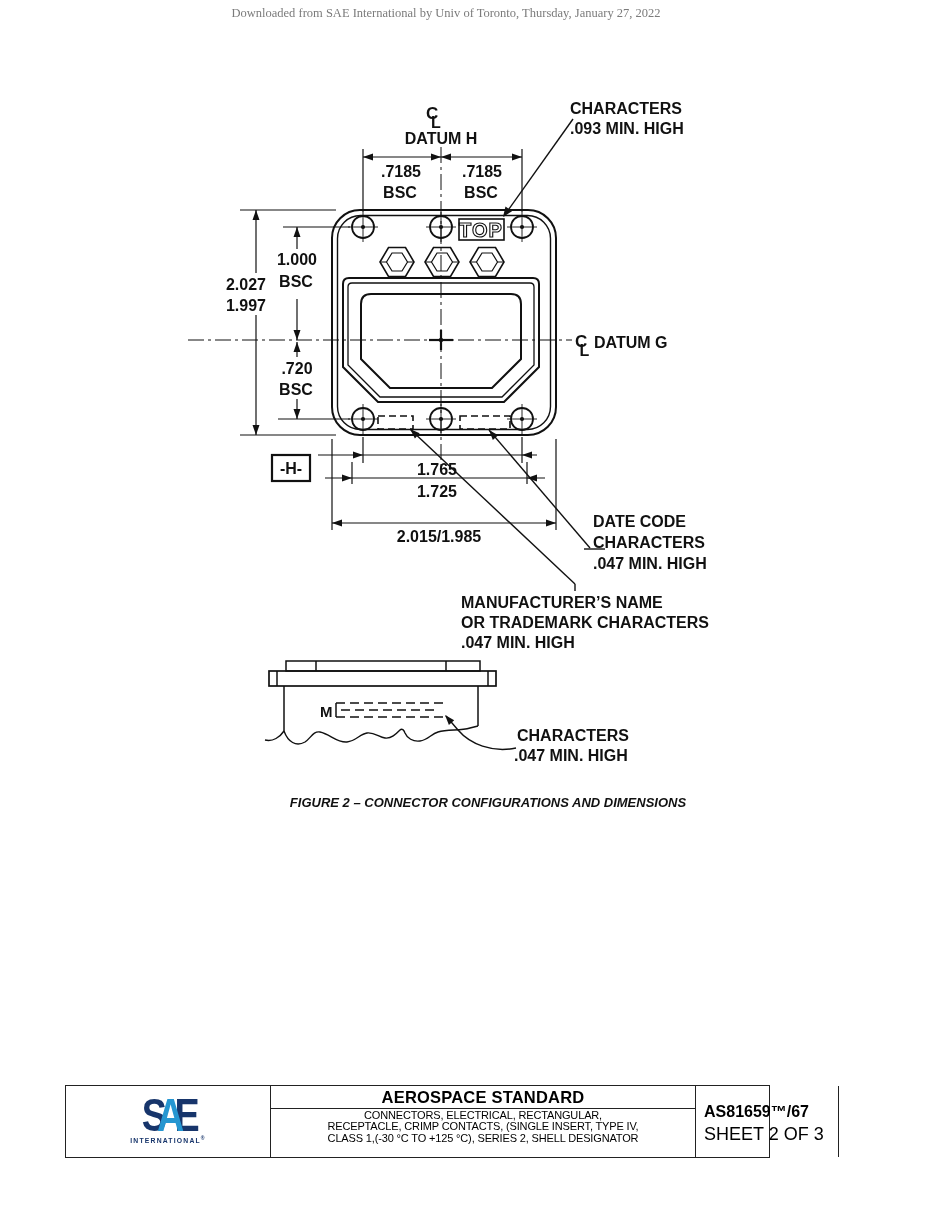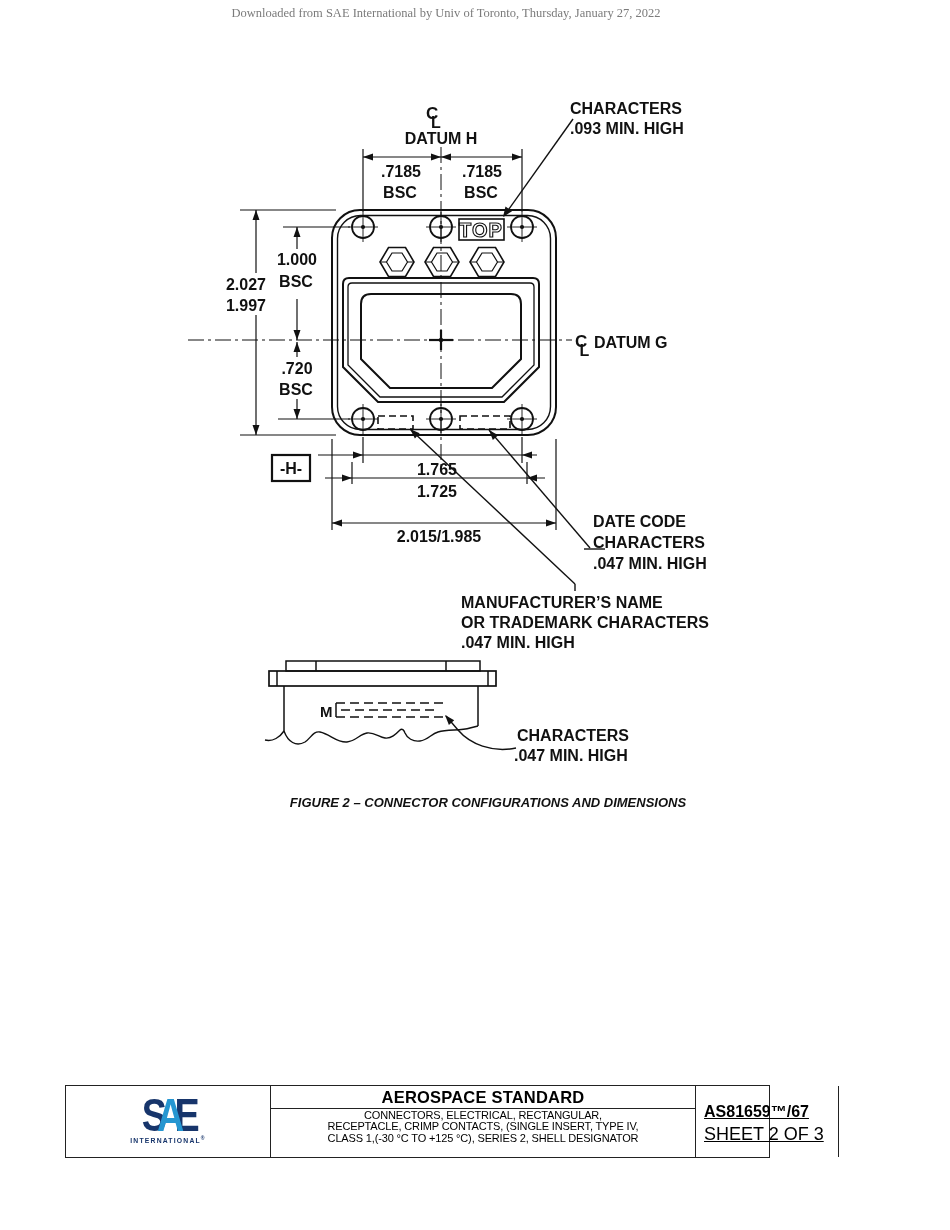--- a/index.html
+++ b/index.html
@@ -9,21 +9,21 @@
   .ftable{position:absolute;left:65px;top:1085px;width:705px;height:73px;border:1.7px solid #222;display:grid;grid-template-columns:205px 425px 143px 1fr;box-sizing:border-box;}
   .fcell{border-right:1.7px solid #222;box-sizing:border-box;overflow:hidden;}
   .fcell:last-child{border-right:none;}
   .logocell{display:flex;flex-direction:column;align-items:center;justify-content:center;}
   .sae-word{font-size:46px;font-weight:bold;line-height:34px;letter-spacing:-7px;transform:scaleX(0.82);}
   .sae-word .a{position:relative;z-index:2;margin:0 -5px;}
   .sae-int{font-size:6.8px;font-weight:bold;letter-spacing:1.2px;margin-top:3px;}
   .titlecell{text-align:center;}
   .ft-title{font-size:16.5px;font-weight:bold;padding:2px 0 1px;border-bottom:1.5px solid #222;letter-spacing:.2px;}
   .ft-sub{font-size:11px;line-height:11.3px;padding-top:1px;letter-spacing:-0.15px;}
-  .numcell{padding:17px 0 0 8px;text-decoration:underline;}
+  .numcell{padding:17px 0 0 8px;}
   .docnum{font-size:16px;font-weight:bold;}
   .sheet{font-size:18px;margin-top:3px;}
   .revcell{text-align:left;padding-top:11px;font-size:15px;font-weight:normal;line-height:21px;}
 </style>
 </head>
 <body>
 
 <div id="hdr">Downloaded from SAE International by Univ of Toronto, Thursday, January 27, 2022</div>
 
 <svg width="950" height="1230" viewBox="0 0 950 1230">

